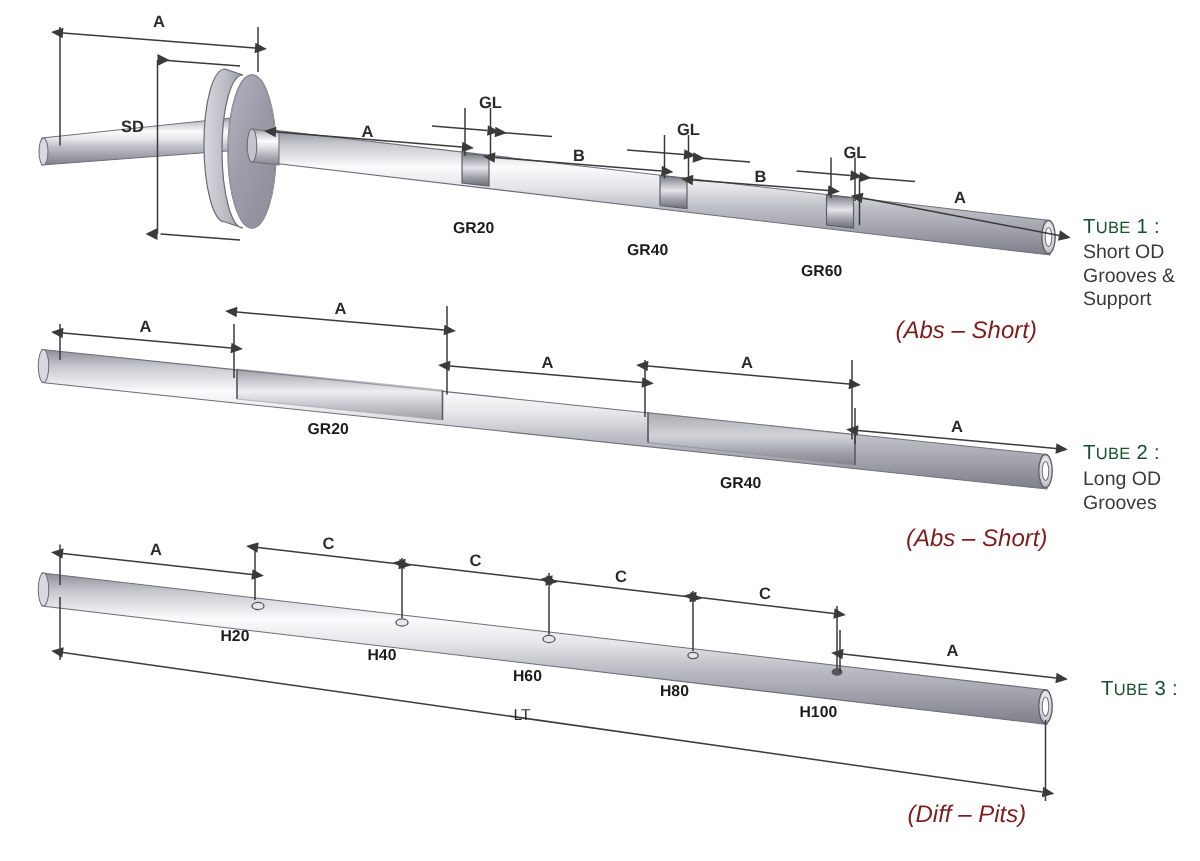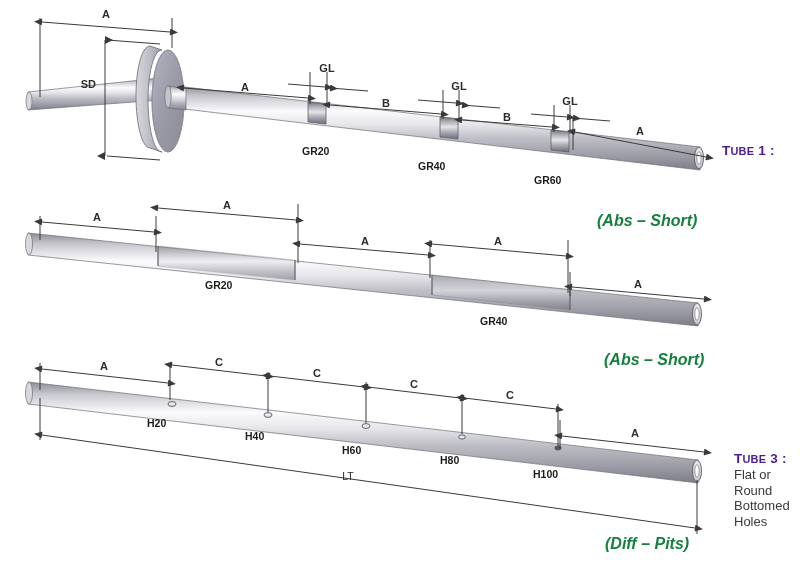--- a/index.html
+++ b/index.html
@@ -7,31 +7,31 @@
   body{
     width:800px;height:574px;overflow:hidden;position:relative;
     font-family:"Liberation Sans","DejaVu Sans",sans-serif;
     color:#231f20;
   }
   #stage{position:absolute;left:0;top:0;width:800px;height:574px;}
   svg#art{position:absolute;left:0;top:0;width:800px;height:574px;}
 
   .legend{position:absolute;}
   .legend .tubeline{
-    font-size:13.5px;font-weight:bold;color:#4c1d95;
+    font-size:13.5px;font-weight:normal;color:#14532d;
     letter-spacing:.2px;line-height:15px;white-space:nowrap;
   }
   .legend .tubeline .sc{font-size:11px;}
   .legend .desc{
     font-size:13px;color:#3a3a3a;line-height:15.5px;
     font-weight:normal;white-space:pre-line;
   }
   .caption{
-    position:absolute;font-size:16px;font-weight:bold;font-style:italic;
-    color:#15803d;white-space:nowrap;
+    position:absolute;font-size:16px;font-weight:normal;font-style:italic;
+    color:#7f1d1d;white-space:nowrap;
   }
   .dimtext{
     font-size:11px;font-weight:bold;fill:#2b2b2b;
     font-family:"Liberation Sans","DejaVu Sans",sans-serif;
   }
   .dimtextlt{
     font-size:10.5px;font-weight:normal;fill:#2b2b2b;
     font-family:"Liberation Sans","DejaVu Sans",sans-serif;
   }
   .feattext{
@@ -301,31 +301,39 @@
     <text class="feattext" x="533" y="478">H100</text>
   </g>
 </svg>
 
 <div class="legend" style="left:722px;top:143px;">
   <div class="tubeline">
     <span>T</span><span class="sc">UBE</span>
     <span>1</span>
     <span>:</span>
   </div>
+  <div class="desc">Short OD
+Grooves &amp;
+Support</div>
 </div>
 <div class="caption" style="left:597px;top:212px;">(Abs – Short)</div>
 
+<div class="legend" style="left:722px;top:294px;">
+  <div class="tubeline">
+    <span>T</span><span class="sc">UBE</span>
+    <span>2</span>
+    <span>:</span>
+  </div>
+  <div class="desc">Long OD
+Grooves</div>
+</div>
 <div class="caption" style="left:604px;top:351px;">(Abs – Short)</div>
 
 <div class="legend" style="left:734px;top:451px;">
   <div class="tubeline">
     <span>T</span><span class="sc">UBE</span>
     <span>3</span>
     <span>:</span>
   </div>
-  <div class="desc">Flat or
-Round
-Bottomed
-Holes</div>
 </div>
 <div class="caption" style="left:605px;top:535px;">(Diff – Pits)</div>
 
 </div>
 
 </body></html>

